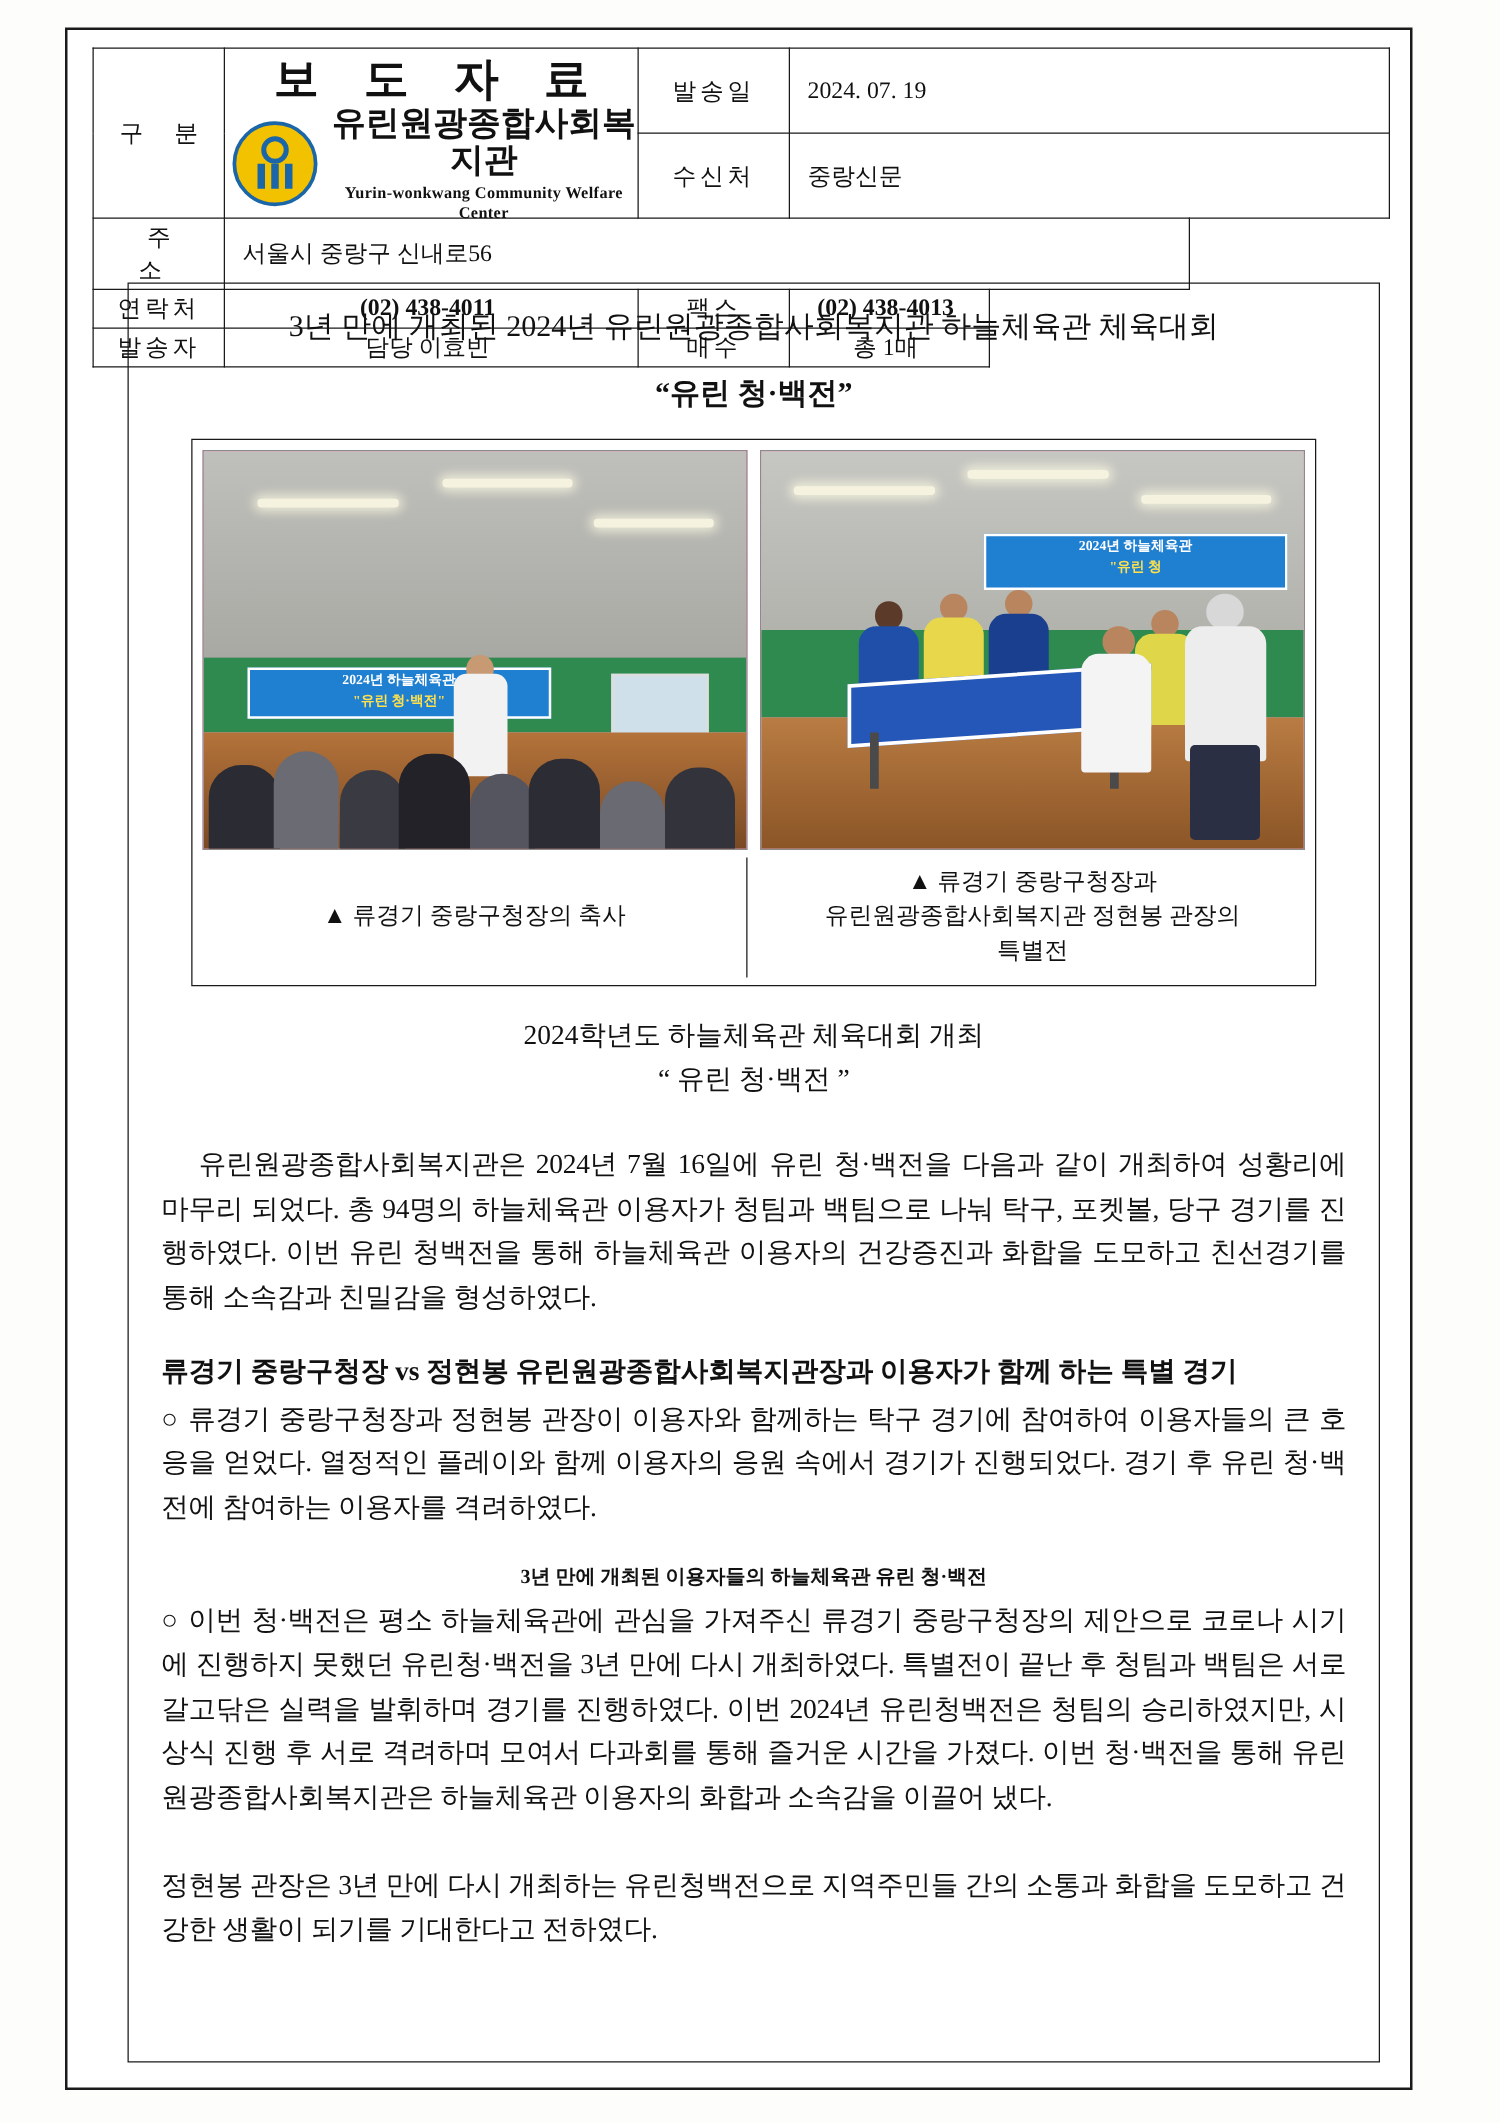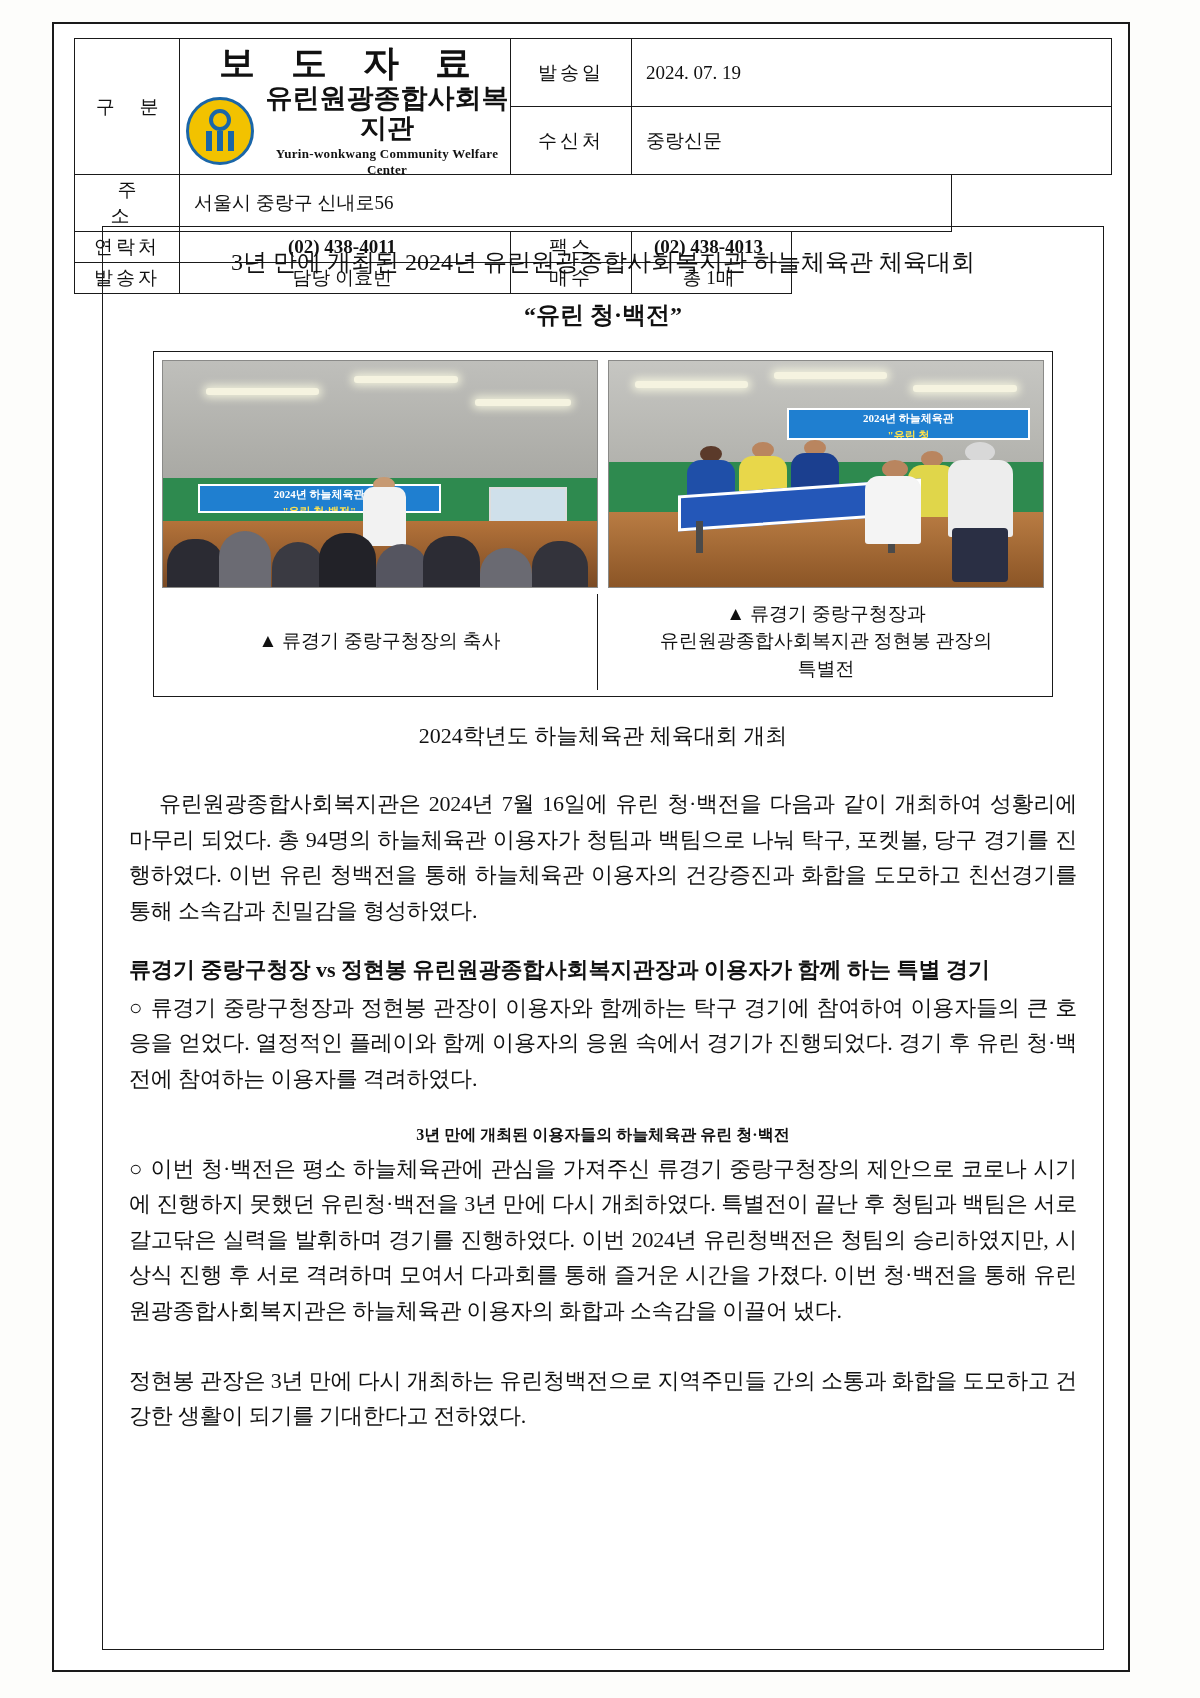--- a/index.html
+++ b/index.html
@@ -171,21 +171,21 @@
     border: 1.5px solid #1a1a1a;
     box-sizing: border-box;
     padding: 8px 8px 6px 8px;
   }
   .photos {
     display: flex;
     gap: 10px;
   }
   .photo {
     width: 50%;
-    height: 228px;
+    height: 320px;
     position: relative;
     overflow: hidden;
     background: #f9a8d4;
     border: 1px solid #8a8a88;
     box-sizing: border-box;
   }
   
   .p1-wall {
     position: absolute; left: 0; top: 0; width: 100%; height: 52%;
     background: linear-gradient(#bfbfbb, #a9a9a4);
@@ -480,20 +480,21 @@
           <div class="cap">
             <div>▲ 류경기 중랑구청장과</div>
             <div>유린원광종합사회복지관 정현봉 관장의</div>
             <div>특별전</div>
           </div>
         </div>
       </div>
 
       <div class="subtitle">
         <span>2024학년도 하늘체육관 체육대회 개최</span>
+        <span class="q">“ 유린 청·백전 ”</span>
       </div>
 
       <div class="para indent">유린원광종합사회복지관은 2024년 7월 16일에 유린 청·백전을 다음과 같이 개최하여 성황리에 마무리 되었다. 총 94명의 하늘체육관 이용자가 청팀과 백팀으로 나눠 탁구, 포켓볼, 당구 경기를 진행하였다. 이번 유린 청백전을 통해 하늘체육관 이용자의 건강증진과 화합을 도모하고 친선경기를 통해 소속감과 친밀감을 형성하였다.</div>
       <div class="head-line">류경기 중랑구청장 vs 정현봉 유린원광종합사회복지관장과 이용자가 함께 하는 특별 경기</div>
       <div class="para tight">○ 류경기 중랑구청장과 정현봉 관장이 이용자와 함께하는 탁구 경기에 참여하여 이용자들의 큰 호응을 얻었다. 열정적인 플레이와 함께 이용자의 응원 속에서 경기가 진행되었다. 경기 후 유린 청·백전에 참여하는 이용자를 격려하였다.</div>
       <div class="head-center">3년 만에 개최된 이용자들의 하늘체육관 유린 청·백전</div>
       <div class="para tight">○ 이번 청·백전은 평소 하늘체육관에 관심을 가져주신 류경기 중랑구청장의 제안으로 코로나 시기에 진행하지 못했던 유린청·백전을 3년 만에 다시 개최하였다. 특별전이 끝난 후 청팀과 백팀은 서로 갈고닦은 실력을 발휘하며 경기를 진행하였다. 이번 2024년 유린청백전은 청팀의 승리하였지만, 시상식 진행 후 서로 격려하며 모여서 다과회를 통해 즐거운 시간을 가졌다. 이번 청·백전을 통해 유린원광종합사회복지관은 하늘체육관 이용자의 화합과 소속감을 이끌어 냈다.</div>
       <div class="para">정현봉 관장은 3년 만에 다시 개최하는 유린청백전으로 지역주민들 간의 소통과 화합을 도모하고 건강한 생활이 되기를 기대한다고 전하였다.</div>
 
     </div>

